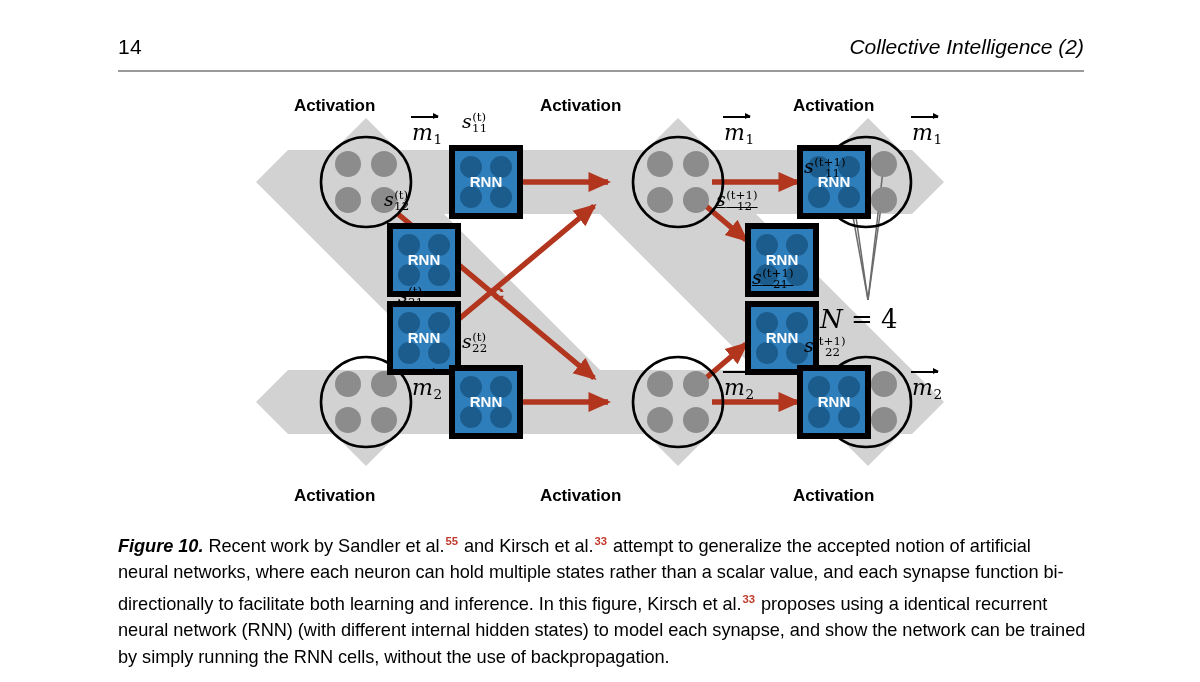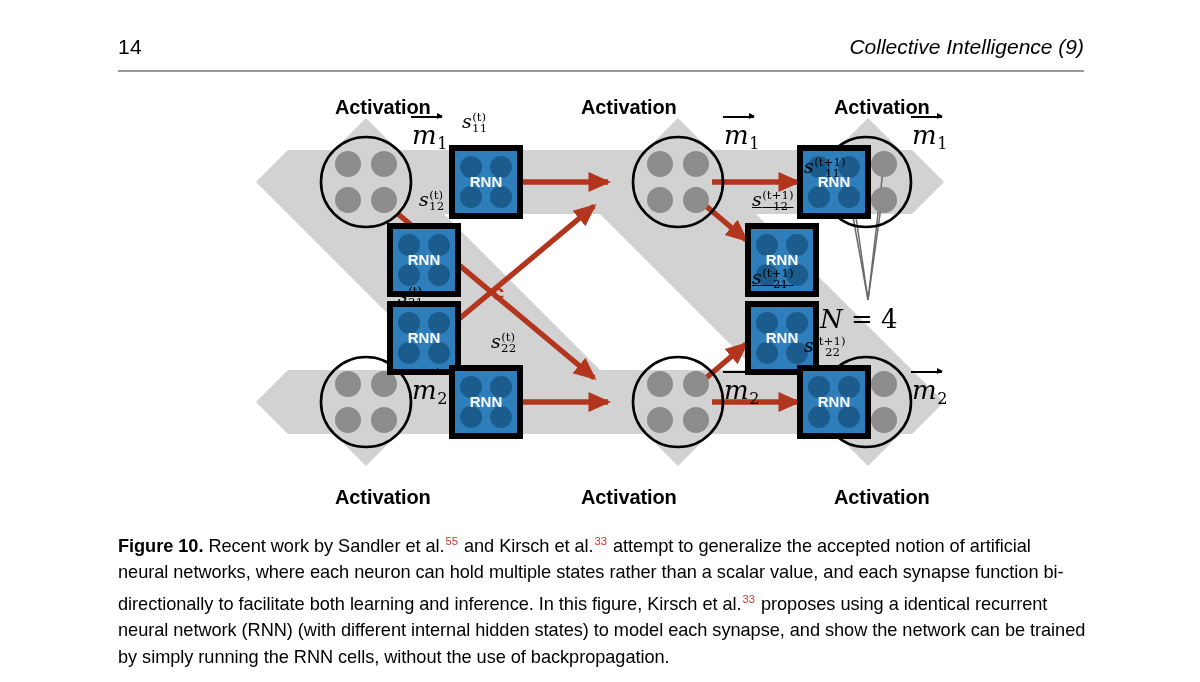--- a/index.html
+++ b/index.html
@@ -66,32 +66,31 @@
     top: 0;
   }
 
   
   .fig-label {
     position: absolute;
     white-space: nowrap;
     pointer-events: none;
   }
   .activation-label {
-    font-size: 20px;
+    font-size: 17px;
     font-weight: bold;
     letter-spacing: -0.1px;
-    margin-left: 41px;
   }
   .math {
     font-family: "DejaVu Serif", "Liberation Serif", serif;
     font-style: italic;
   }
   
   .mvec {
-    font-size: 26px;
+    font-size: 22px;
     line-height: 1;
   }
   .mvec .vbar {
     position: relative;
     display: inline-block;
   }
   .mvec .vbar::after {
     content: "";
     position: absolute;
     left: -1px;
@@ -160,35 +159,36 @@
   #caption {
     position: absolute;
     left: 118px;
     top: 528px;
     width: 968px;
     font-size: 18.2px;
     line-height: 26.5px;
     text-align: left;
     letter-spacing: -0.05px;
   }
-  #caption b { font-weight: bold; }
+  #caption b { font-weight: bold; font-style: italic; }
   #caption .cite {
     color: #c0392b;
     font-size: 0.62em;
     vertical-align: 0.62em;
     margin-left: 1px;
     padding-right: 1px;
+    font-weight: bold;
   }
 </style>
 </head>
 <body>
 
 <div id="page-header">
   <div id="page-number">14</div>
-  <div id="journal-title">Collective Intelligence (9)</div>
+  <div id="journal-title">Collective Intelligence (2)</div>
 </div>
 <div id="header-rule"></div>
 
 <div id="figure">
 
   <svg id="figure-svg" width="1200" height="430" viewBox="0 0 1200 430">
     <defs>
       <marker id="arrowRed" viewBox="0 0 10 10" refX="8.6" refY="5" markerWidth="4.2" markerHeight="4.2" orient="auto-start-reverse">
         <path d="M 0 0.6 L 10 5 L 0 9.4 z" fill="#b2351e"></path>
       </marker>
@@ -390,34 +390,34 @@
   <div class="fig-label mvec math" style="left:912px; top:34px;">
     <span class="vbar">m</span><sub>1</sub>
   </div>
   <div class="fig-label mvec math" style="left:912px; top:289px;">
     <span class="vbar">m</span><sub>2</sub>
   </div>
 
   <div class="fig-label slabel math" style="left:462px; top:24px;">
     <span>s</span><span class="sup">(t)</span><span class="sub">11</span>
   </div>
-  <div class="fig-label slabel math" style="left:419px; top:102px;">
+  <div class="fig-label slabel math" style="left:384px; top:102px;">
     <span>s</span><span class="sup">(t)</span><span class="sub">12</span>
   </div>
   <div class="fig-label slabel math" style="left:398px; top:180px;margin-top:18px;">
     <span>s</span><span class="sup">(t)</span><span class="sub">21</span>
   </div>
-  <div class="fig-label slabel math" style="left:462px; top:244px;padding-left:29px;">
+  <div class="fig-label slabel math" style="left:462px; top:244px;">
     <span>s</span><span class="sup">(t)</span><span class="sub">22</span>
   </div>
 
   <div class="fig-label slabel math" style="left:804px; top:24px;margin-top:45px;">
     <span>s</span><span class="sup">(t+1)</span><span class="sub subwide">11</span>
   </div>
-  <div class="fig-label slabel math" style="left:752px; top:102px;text-decoration:underline;">
+  <div class="fig-label slabel math" style="left:716px; top:102px;text-decoration:underline;">
     <span>s</span><span class="sup">(t+1)</span><span class="sub subwide">12</span>
   </div>
   <div class="fig-label slabel math" style="left:752px; top:180px;text-decoration:underline;">
     <span>s</span><span class="sup">(t+1)</span><span class="sub subwide">21</span>
   </div>
   <div class="fig-label slabel math" style="left:804px; top:248px;">
     <span>s</span><span class="sup">(t+1)</span><span class="sub subwide">22</span>
   </div>
 
   <div class="fig-label" id="c-label" style="left:492px; top:192px;">c</div>

